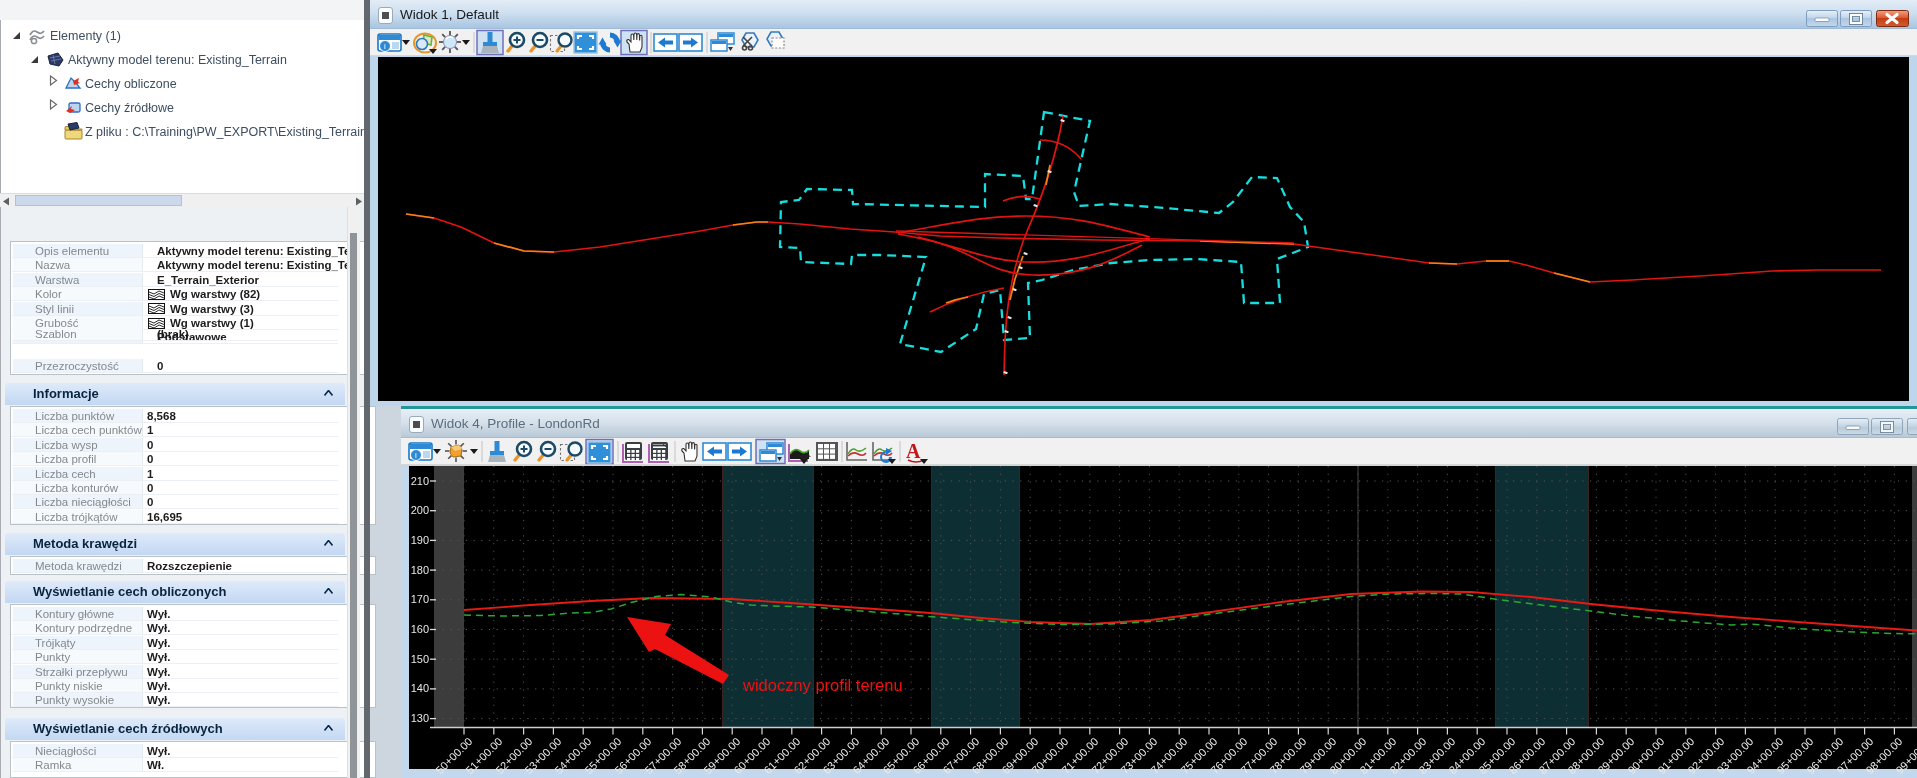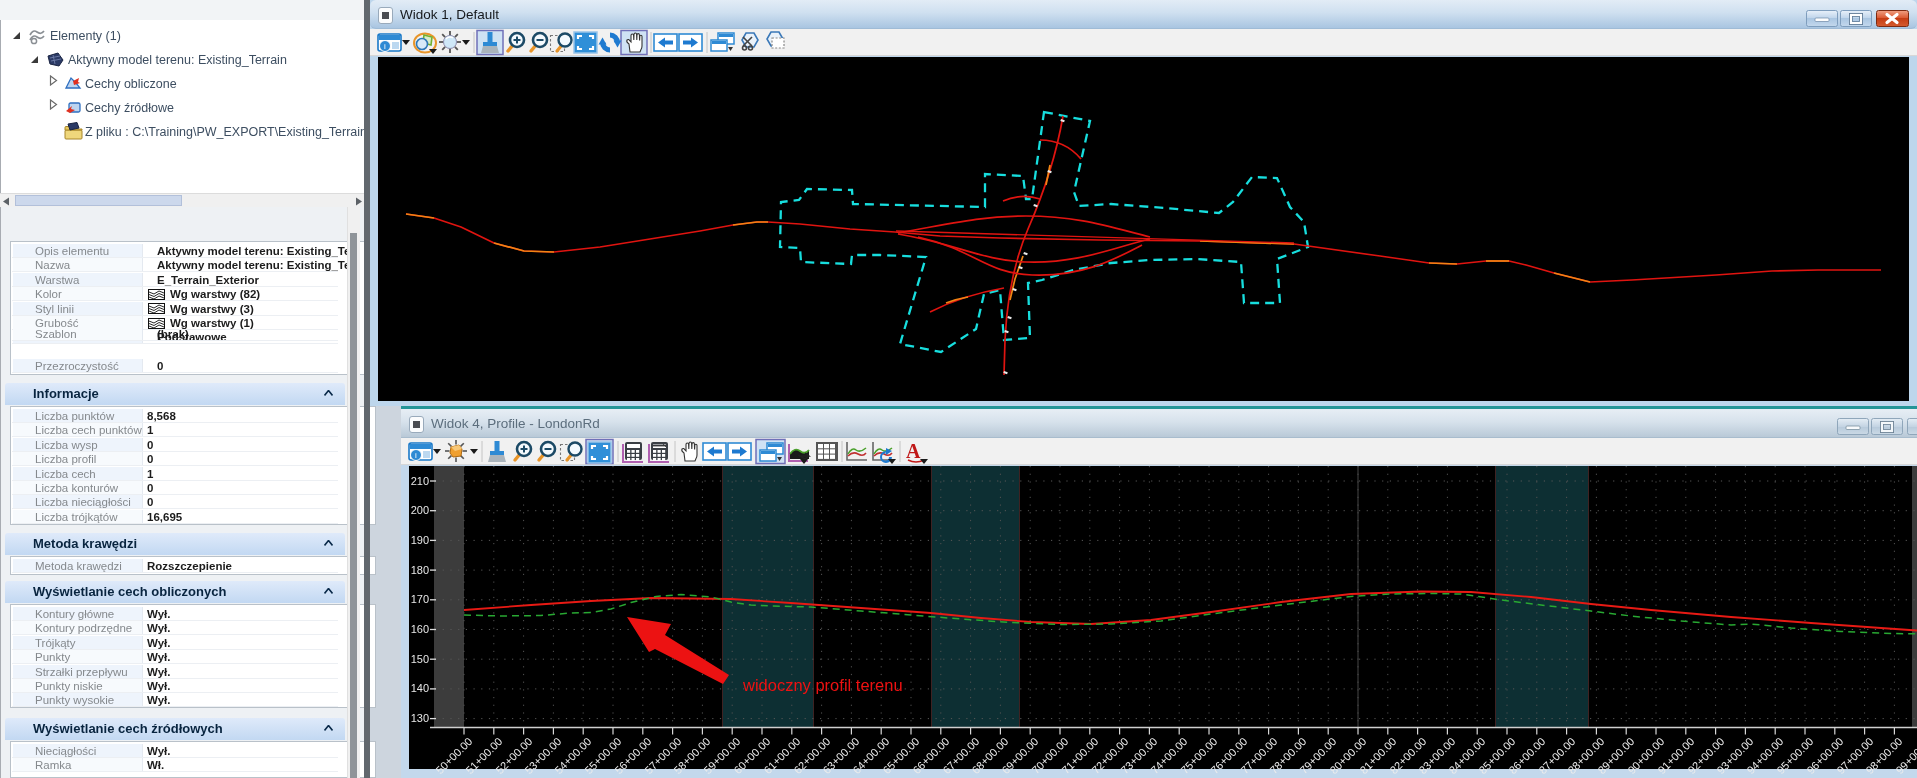--- a/index.html
+++ b/index.html
@@ -15,21 +15,21 @@
 .sech .chev{position:absolute;right:12px;top:7px;width:9px;height:6px;}
 .grid{position:absolute;left:9px;width:366px;background:#fff;border:1px solid #b9c1c9;}
 .prow{position:absolute;left:1px;height:14px;width:326px;border-bottom:1px solid #eceff3;}
 .plab{position:absolute;left:23px;top:1px;font-size:11.5px;color:#85898d;white-space:nowrap;}
 .pval{position:absolute;left:135px;top:1px;font-size:11.5px;font-weight:bold;color:#1c1c1c;white-space:nowrap;}
 .labcol{position:absolute;left:1px;top:0;width:130px;height:100%;background:#eef4fc;border-right:1px solid #e4e9f0;}
 #vscroll{position:absolute;left:347px;top:207px;width:13px;height:571px;background:#f0f0f0;border-left:1px solid #e0e0e0;}
 #vthumb{position:absolute;left:2px;top:26px;width:7px;height:545px;background:#8f9499;}
 #pborder{position:absolute;left:364px;top:0;width:6px;height:778px;background:#62686e;}
 .win{position:absolute;left:370px;width:1547px;}
-.tbar1{background:linear-gradient(#e2ecf6 0%,#cfe0f0 45%,#a9c5e1 100%);border-radius:6px;}
+.tbar1{background:linear-gradient(#e2ecf6 0%,#cfe0f0 45%,#a9c5e1 100%);}
 .tbar4{background:linear-gradient(#e7eef5 0%,#d7e2ec 45%,#b9c9d7 100%);}
 .wicon{position:absolute;left:8px;top:7px;width:15px;height:17px;background:#fbfcfd;border:1px solid #9ab;border-radius:3px;}
 .wicon i{position:absolute;left:3px;top:4px;width:7px;height:7px;background:#4a4d52;}
 .wtext1{position:absolute;left:30px;top:7px;font-size:13.5px;color:#15181c;}
 .wtext4{position:absolute;left:30px;top:7px;font-size:13.5px;color:#5c6e7d;}
 .btn{position:absolute;top:10px;width:32px;height:17px;border-radius:2.5px;}
 .b1{background:linear-gradient(#e6eff9,#bdd3ea 50%,#aac6e2 50%,#c2d7ec);border:1px solid #7e9dbd;}
 .b4{background:linear-gradient(#e3ecf4,#c4d4e3 50%,#b6c9da 50%,#c9d8e5);border:1px solid #8fa6ba;}
 .bclose1{background:linear-gradient(#ef9c7e,#d9532b 50%,#c63d14 50%,#d45a2e);border:1px solid #7e2a10;}
 .toolbar{position:absolute;left:0;width:1547px;height:27px;background:#f1f1f1;border-bottom:1px solid #d7d7d7;}

